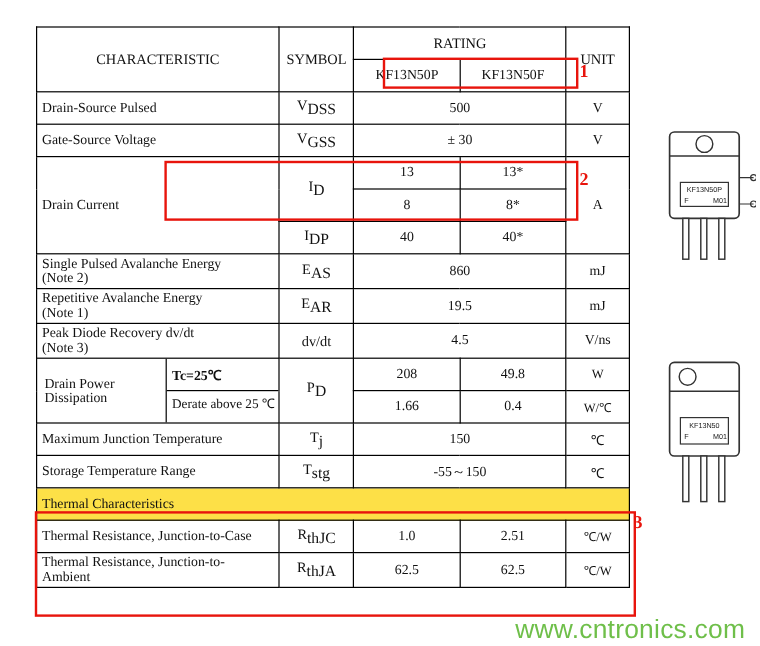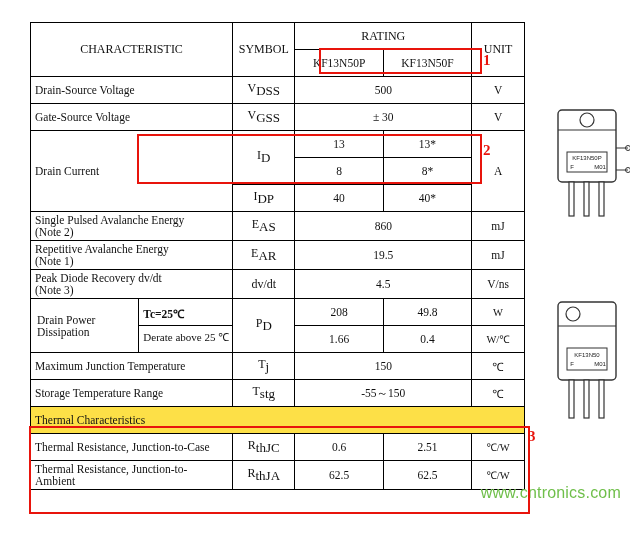--- a/index.html
+++ b/index.html
@@ -59,22 +59,22 @@
   .redbox{
     position:absolute;border:2px solid #e8140c;pointer-events:none;
   }
   .rednum{
     position:absolute;color:#e8140c;font-weight:bold;font-size:15px;
     font-family:"Liberation Serif", serif;
   }
 
   
   .wm{
-    position:absolute;right:12px;top:484px;
-    color:#6fbf4a;font-size:16px;font-family:"Liberation Sans", sans-serif;
+    position:absolute;right:12px;top:512px;
+    color:#6fbf4a;font-size:22px;font-family:"Liberation Sans", sans-serif;
     letter-spacing:.2px;
   }
 
   
   .pkg{position:absolute;}
   .pkg svg{display:block;}
 </style>
 </head>
 <body>
 
@@ -89,21 +89,21 @@
         <td class="w-sym hdr" rowspan="2">SYMBOL</td>
         <td class="hdr" colspan="2">RATING</td>
         <td class="w-unit hdr" rowspan="2">UNIT</td>
       </tr>
       <tr>
         <td class="w-r1 c">KF13N50P</td>
         <td class="w-r2 c">KF13N50F</td>
       </tr>
 
       <tr>
-        <td class="l">Drain-Source Voltage</td>
+        <td class="l">Drain-Source Pulsed</td>
         <td class="sym"><span>V</span><sub>DSS</sub></td>
         <td class="c" colspan="2">500</td>
         <td class="c">V</td>
       </tr>
 
       <tr>
         <td class="l">Gate-Source Voltage</td>
         <td class="sym"><span>V</span><sub>GSS</sub></td>
         <td class="c" colspan="2">± 30</td>
         <td class="c">V</td>
@@ -198,21 +198,21 @@
         <td class="c">℃</td>
       </tr>
 
       <tr>
         <td class="l thermal" colspan="5">Thermal Characteristics</td>
       </tr>
 
       <tr>
         <td class="l">Thermal Resistance, Junction-to-Case</td>
         <td class="sym"><span>R</span><sub>thJC</sub></td>
-        <td class="c">0.6</td>
+        <td class="c">1.0</td>
         <td class="c">2.51</td>
         <td class="c small">℃/W</td>
       </tr>
 
       <tr>
         <td class="l">
           <div>Thermal Resistance,  Junction-to-</div>
           <div>Ambient</div>
         </td>
         <td class="sym"><span>R</span><sub>thJA</sub></td>

